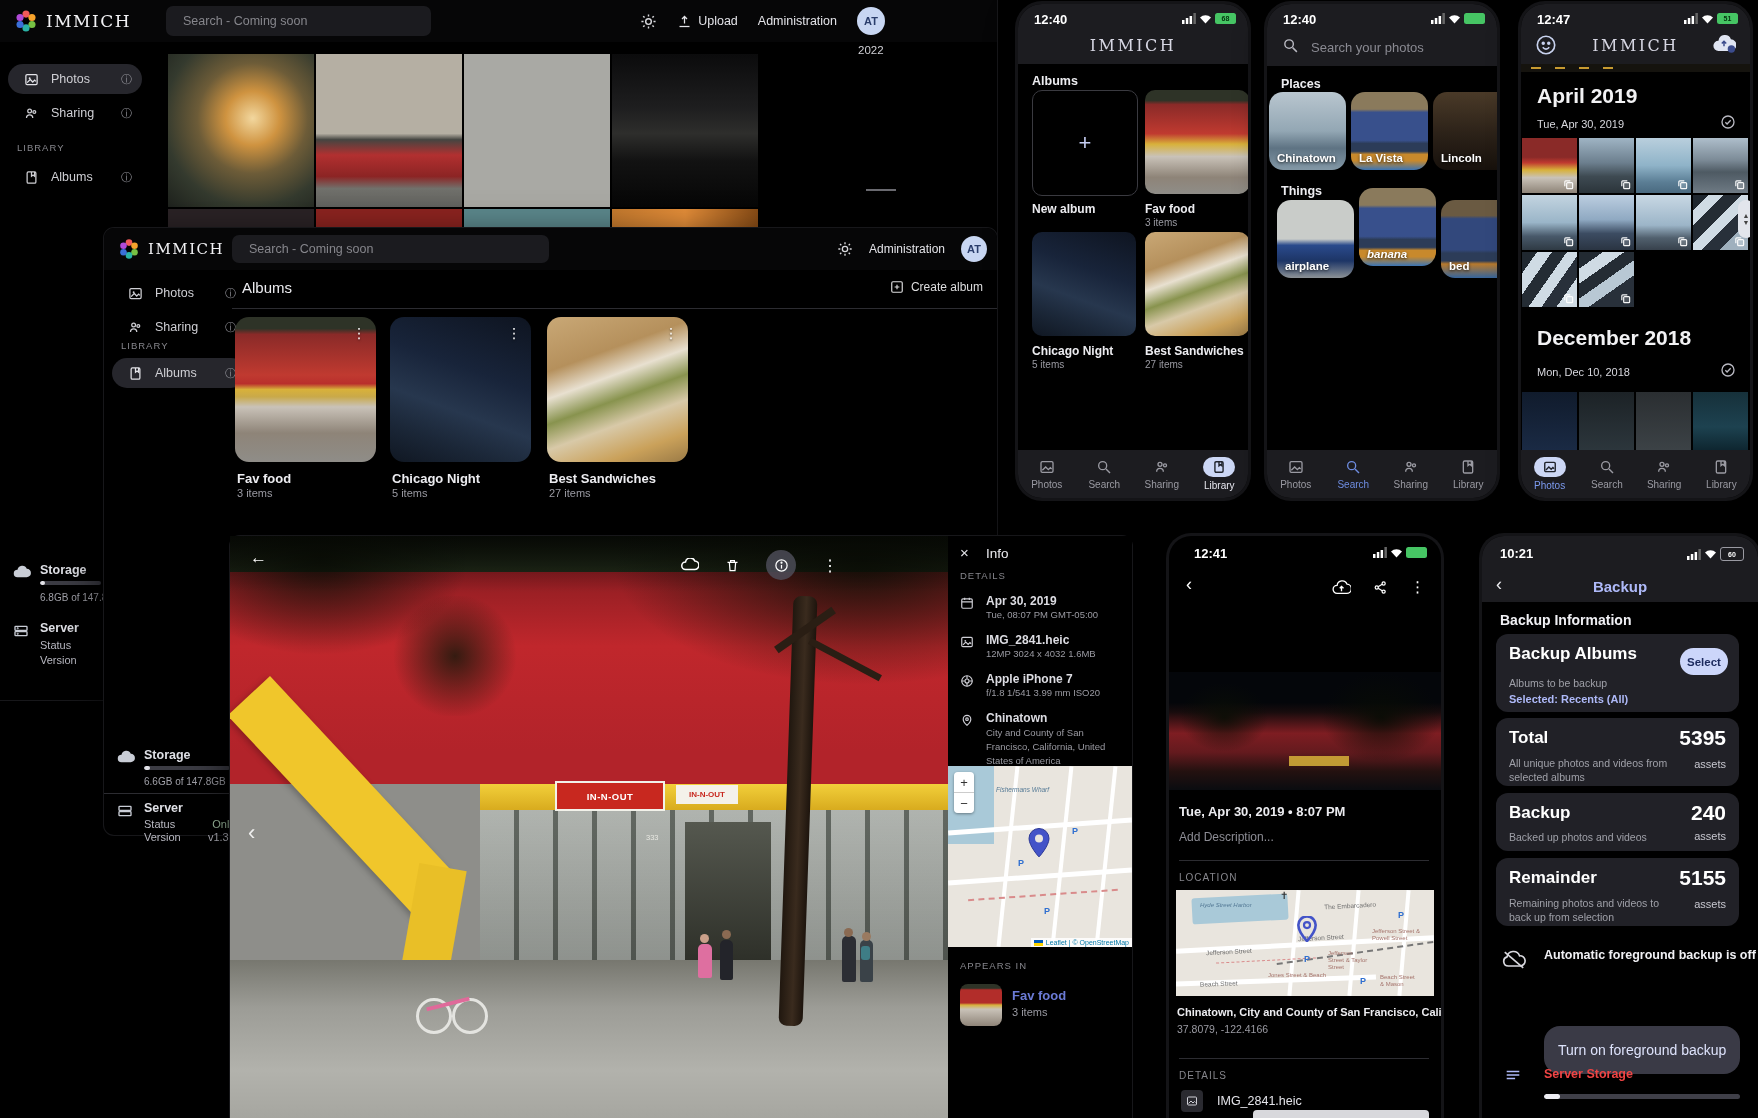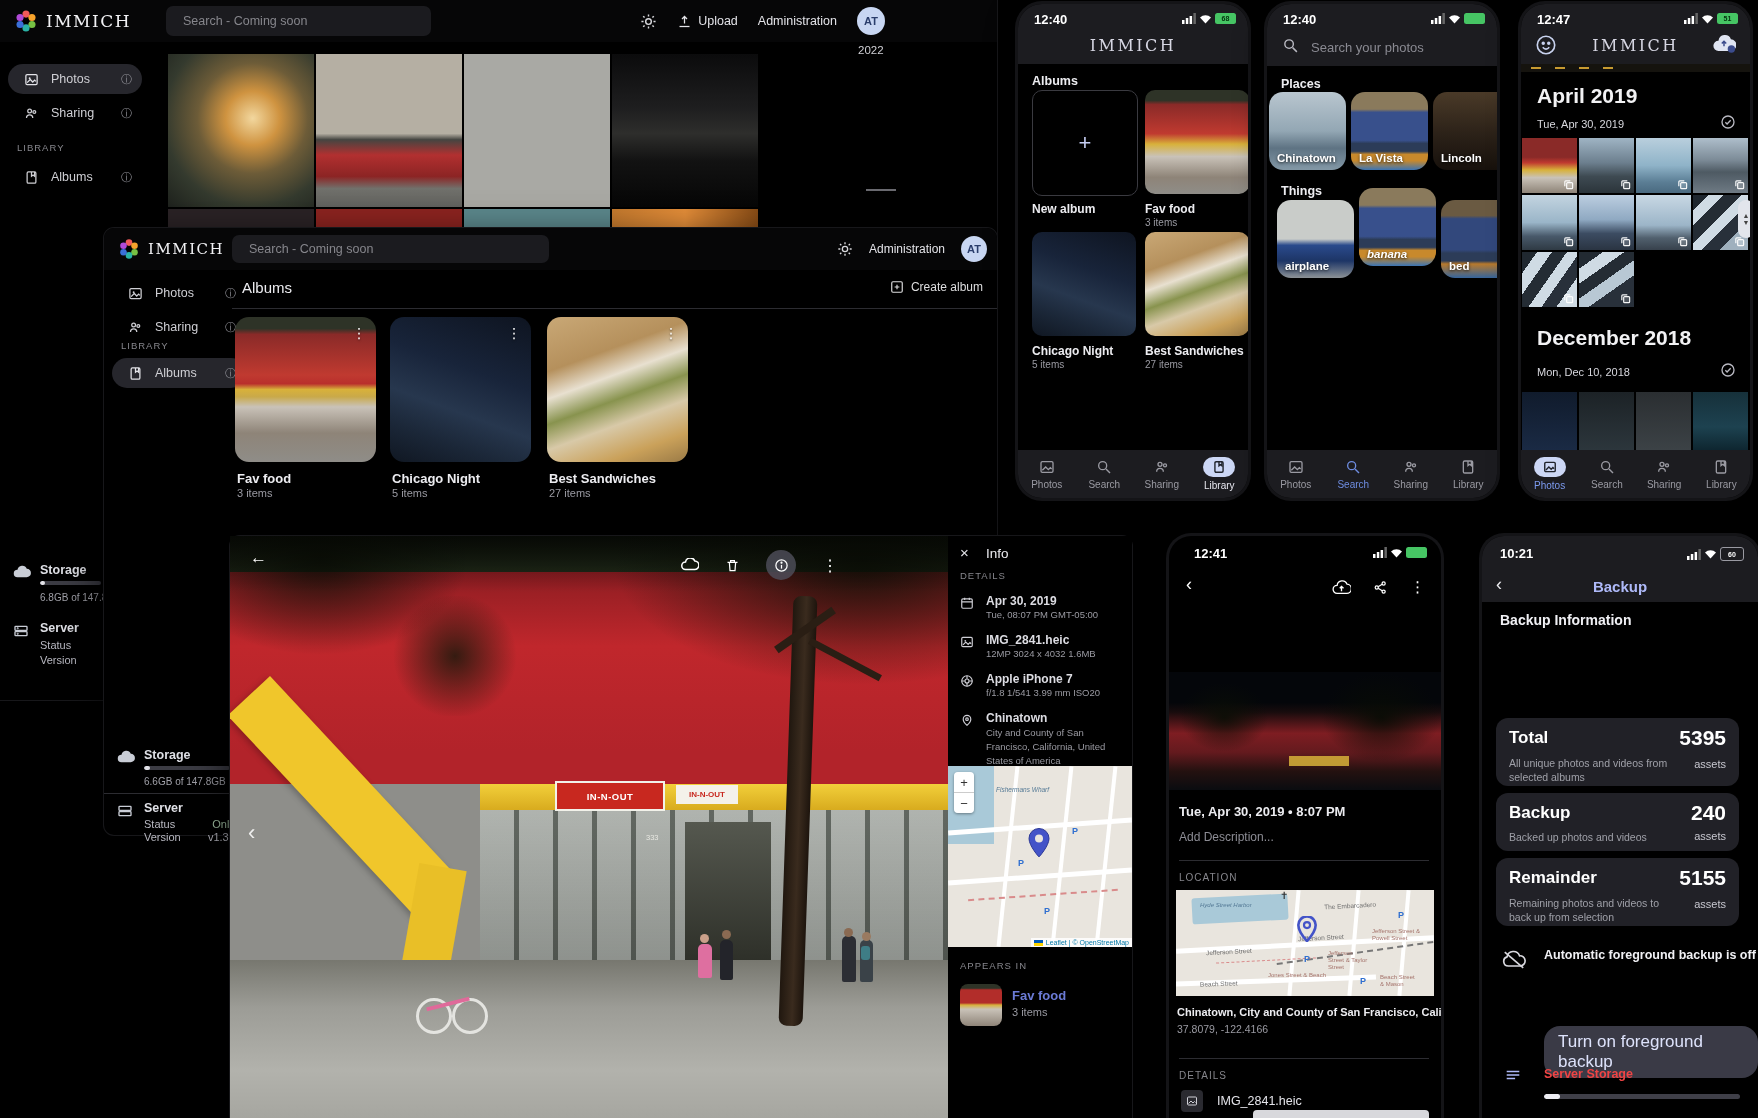--- a/index.html
+++ b/index.html
@@ -868,20 +868,26 @@
         </svg>
       <svg width="13" height="10" viewBox="0 0 13 10">
           <path d="M6.5 9.5L1 3.5a8 8 0 0111 0z" fill="#fff"></path>
         </svg>
       <span style="width:22px;height:12px;border:1px solid #9a9aa2;border-radius:3px;color:#fff;font-size:7px;font-weight:700;display:inline-flex;align-items:center;justify-content:center;">60</span>
     </div>
     <div class="abs" style="left:14px;top:38px;color:#ececf0;font-size:18px;">‹</div>
     <div class="abs" style="left:0;right:0;top:42px;text-align:center;color:#aeb9f8;font-size:15px;font-weight:700;">Backup</div>
     <div class="abs" style="left:18px;top:76px;color:#f0f0f4;font-size:14px;font-weight:700;">Backup Information</div>
 
+    <div class="bk-card" style="left:14px;top:98px;width:243px;height:78px;">
+      <div class="bk-big" style="left:13px;top:10px;">Backup Albums</div>
+      <div class="abs" style="right:11px;top:14px;width:48px;height:27px;border-radius:14px;background:#ccd6fa;color:#1c2a5e;font-size:11.5px;font-weight:700;display:flex;align-items:center;justify-content:center;">Select</div>
+      <div class="bk-desc" style="left:13px;top:42px;">Albums to be backup</div>
+      <div class="abs" style="left:13px;top:59px;color:#aeb9f8;font-size:11px;font-weight:700;">Selected: Recents (All)</div>
+    </div>
 
     <div class="bk-card" style="left:14px;top:182px;width:243px;height:68px;">
       <div class="bk-big" style="left:13px;top:10px;">Total</div>
       <div class="bk-num" style="top:8px;">5395</div>
       <div class="bk-desc" style="left:13px;top:38px;width:168px;">All unique photos and videos from selected albums</div>
       <div class="bk-unit" style="top:40px;">assets</div>
     </div>
     <div class="bk-card" style="left:14px;top:257px;width:243px;height:58px;">
       <div class="bk-big" style="left:13px;top:10px;">Backup</div>
       <div class="bk-num" style="top:8px;margin-left:20px;">240</div>
@@ -895,21 +901,21 @@
       <div class="bk-unit" style="top:40px;">assets</div>
     </div>
 
     <span class="abs icon" style="left:20px;top:414px;">
         <svg width="24" height="19" viewBox="0 0 26 20" fill="none" stroke="#d8d8de" stroke-width="1.8">
           <path d="M7 17a5 5 0 01-1.5-9.8A7 7 0 0119 6a5 5 0 011 11z"></path>
           <path d="M3 2l20 17"></path>
         </svg>
       </span>
     <div class="abs" style="left:62px;top:412px;color:#f0f0f4;font-size:12.5px;font-weight:700;">Automatic foreground backup is off</div>
-    <div class="abs" style="left:62px;top:490px;padding:6px 14px;border-radius:16px;background:#3a3a46;color:#dde2fb;font-size:17px;">Turn on foreground backup</div>
+    <div class="abs" style="left:62px;top:490px;padding:16px 14px;border-radius:16px;background:#3a3a46;color:#dde2fb;font-size:14px;">Turn on foreground backup</div>
 
     <span class="abs icon" style="left:22px;top:532px;">
         <svg width="18" height="14" viewBox="0 0 24 20" fill="none" stroke="#aeb9f8" stroke-width="2">
           <path d="M3 5h18M3 10h18M3 15h12"></path>
         </svg>
       </span>
     <div class="abs" style="left:62px;top:531px;color:#ef4444;font-size:12.5px;font-weight:700;">Server Storage</div>
     <div class="abs bar" style="left:62px;top:558px;width:196px;height:5px;background:#3f3f48;">
         <i style="width:16px;background:#ececf2;"></i>
       </div>

